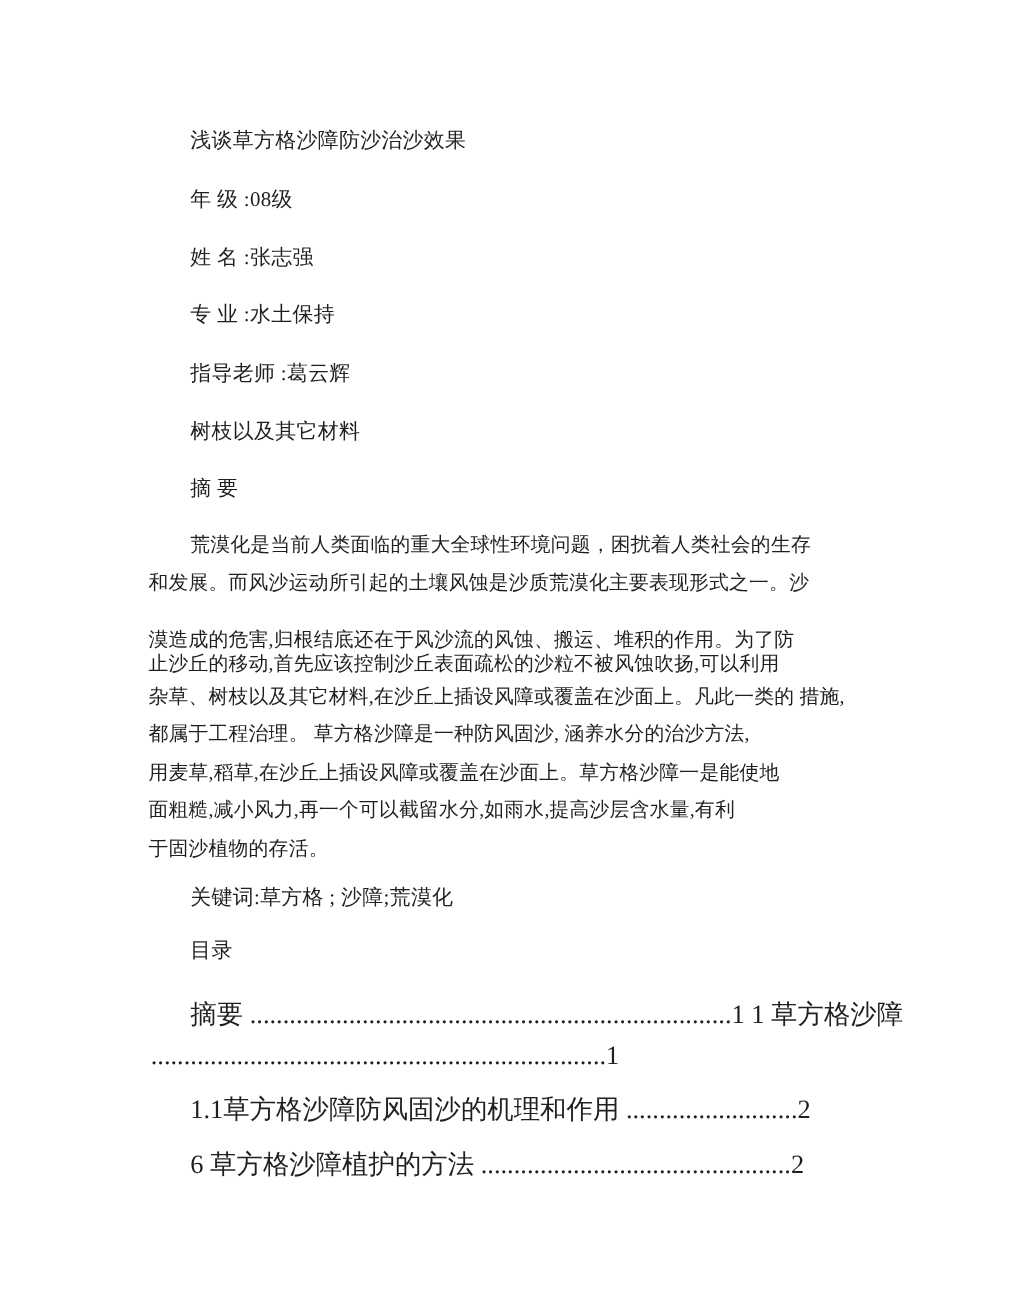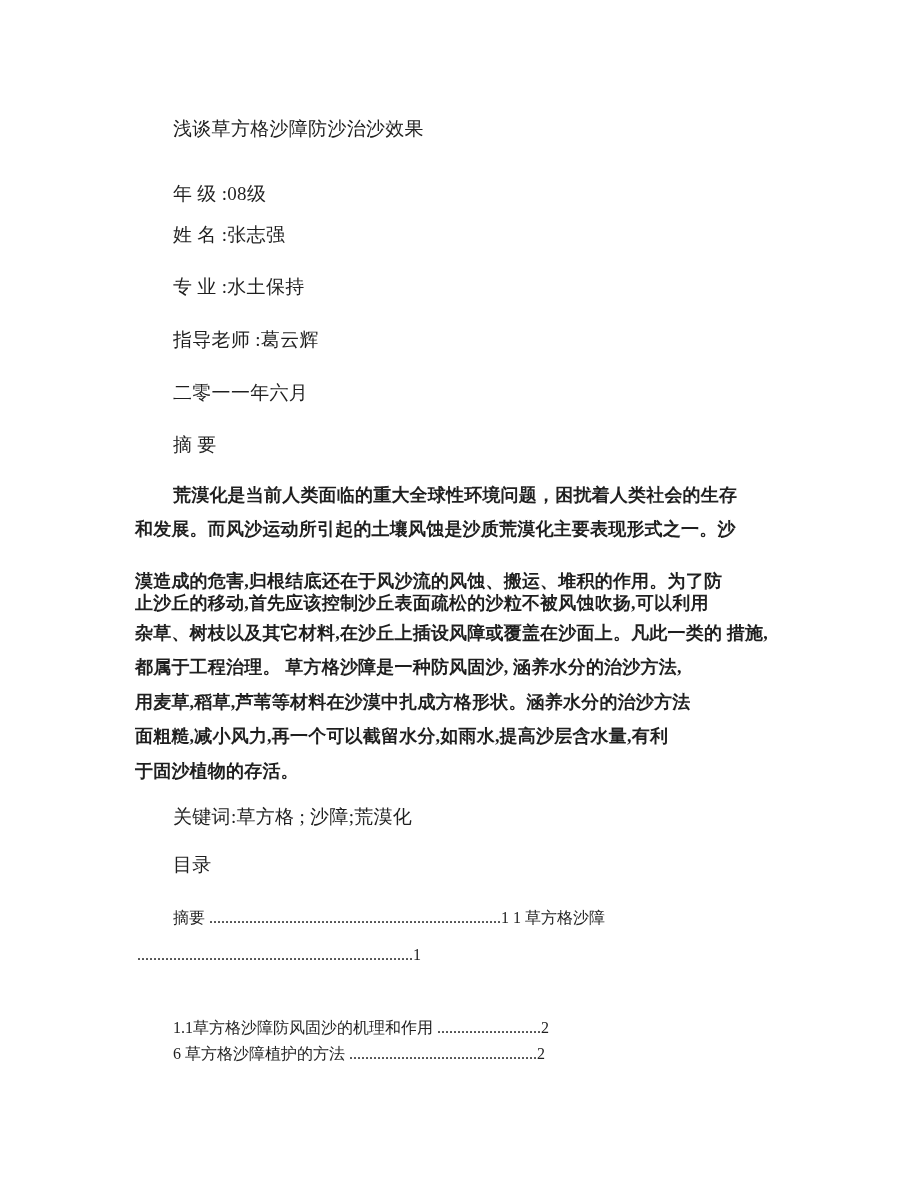--- a/index.html
+++ b/index.html
@@ -19,66 +19,66 @@
   }
   .line {
     position: absolute;
     white-space: pre;
     line-height: 1.25;
     font-size: 19px;
     letter-spacing: 0.3px;
   }
   .indent { left: 173px; }
   .body-margin { left: 135px; }
-  .body-text { font-size: 18px; letter-spacing: 0.2px; font-weight: bold; }
-  .toc-line { font-size: 16px; letter-spacing: 0px; }
+  .body-text { font-size: 18px; letter-spacing: 0.2px; }
+  .toc-line { font-size: 24px; letter-spacing: 0px; }
   .toc-cont { left: 137px; }
 </style>
 </head>
 <body>
 
 <div class="page">
 
   <div class="line indent" style="top:117px">浅谈草方格沙障防沙治沙效果</div>
 
-  <div class="line indent" style="top:182px">年 级 :08级</div>
+  <div class="line indent" style="top:170px">年 级 :08级</div>
 
   <div class="line indent" style="top:223px">姓 名 :张志强</div>
 
   <div class="line indent" style="top:275px">专 业 :水土保持</div>
 
   <div class="line indent" style="top:328px">指导老师 :葛云辉</div>
 
-  <div class="line indent" style="top:381px">二零一一年六月</div>
+  <div class="line indent" style="top:381px">树枝以及其它材料</div>
 
   <div class="line indent" style="top:433px">摘 要</div>
 
   <div class="line body-text indent" style="top:484px">荒漠化是当前人类面临的重大全球性环境问题，困扰着人类社会的生存</div>
 
   <div class="line body-text body-margin" style="top:518px">和发展。而风沙运动所引起的土壤风蚀是沙质荒漠化主要表现形式之一。沙</div>
 
   <div class="line body-text body-margin" style="top:570px">漠造成的危害,归根结底还在于风沙流的风蚀、搬运、堆积的作用。为了防</div>
 
   <div class="line body-text body-margin" style="top:592px">止沙丘的移动,首先应该控制沙丘表面疏松的沙粒不被风蚀吹扬,可以利用</div>
 
   <div class="line body-text body-margin" style="top:656px">都属于工程治理。 草方格沙障是一种防风固沙, 涵养水分的治沙方法,</div>
 
   <div class="line body-text body-margin" style="top:622px">杂草、树枝以及其它材料,在沙丘上插设风障或覆盖在沙面上。凡此一类的 措施,</div>
 
-  <div class="line body-text body-margin" style="top:691px">用麦草,稻草,芦苇等材料在沙漠中扎成方格形状。涵养水分的治沙方法</div>
+  <div class="line body-text body-margin" style="top:691px">用麦草,稻草,在沙丘上插设风障或覆盖在沙面上。草方格沙障一是能使地</div>
 
   <div class="line body-text body-margin" style="top:725px">面粗糙,减小风力,再一个可以截留水分,如雨水,提高沙层含水量,有利</div>
 
   <div class="line body-text body-margin" style="top:760px">于固沙植物的存活。</div>
 
   <div class="line indent" style="top:805px">关键词:草方格 ; 沙障;荒漠化</div>
 
   <div class="line indent" style="top:853px">目录</div>
 
   <div class="line toc-line indent" style="top:908px">摘要 .........................................................................1 1 草方格沙障</div>
 
   <div class="line toc-line toc-cont" style="top:945px">.....................................................................1</div>
 
-  <div class="line toc-line indent" style="top:1018px">1.1草方格沙障防风固沙的机理和作用 ..........................2</div>
+  <div class="line toc-line indent" style="top:994px">1.1草方格沙障防风固沙的机理和作用 ..........................2</div>
 
   <div class="line toc-line indent" style="top:1044px">6 草方格沙障植护的方法 ...............................................2</div>
 
 </div>
 
 </body></html>

